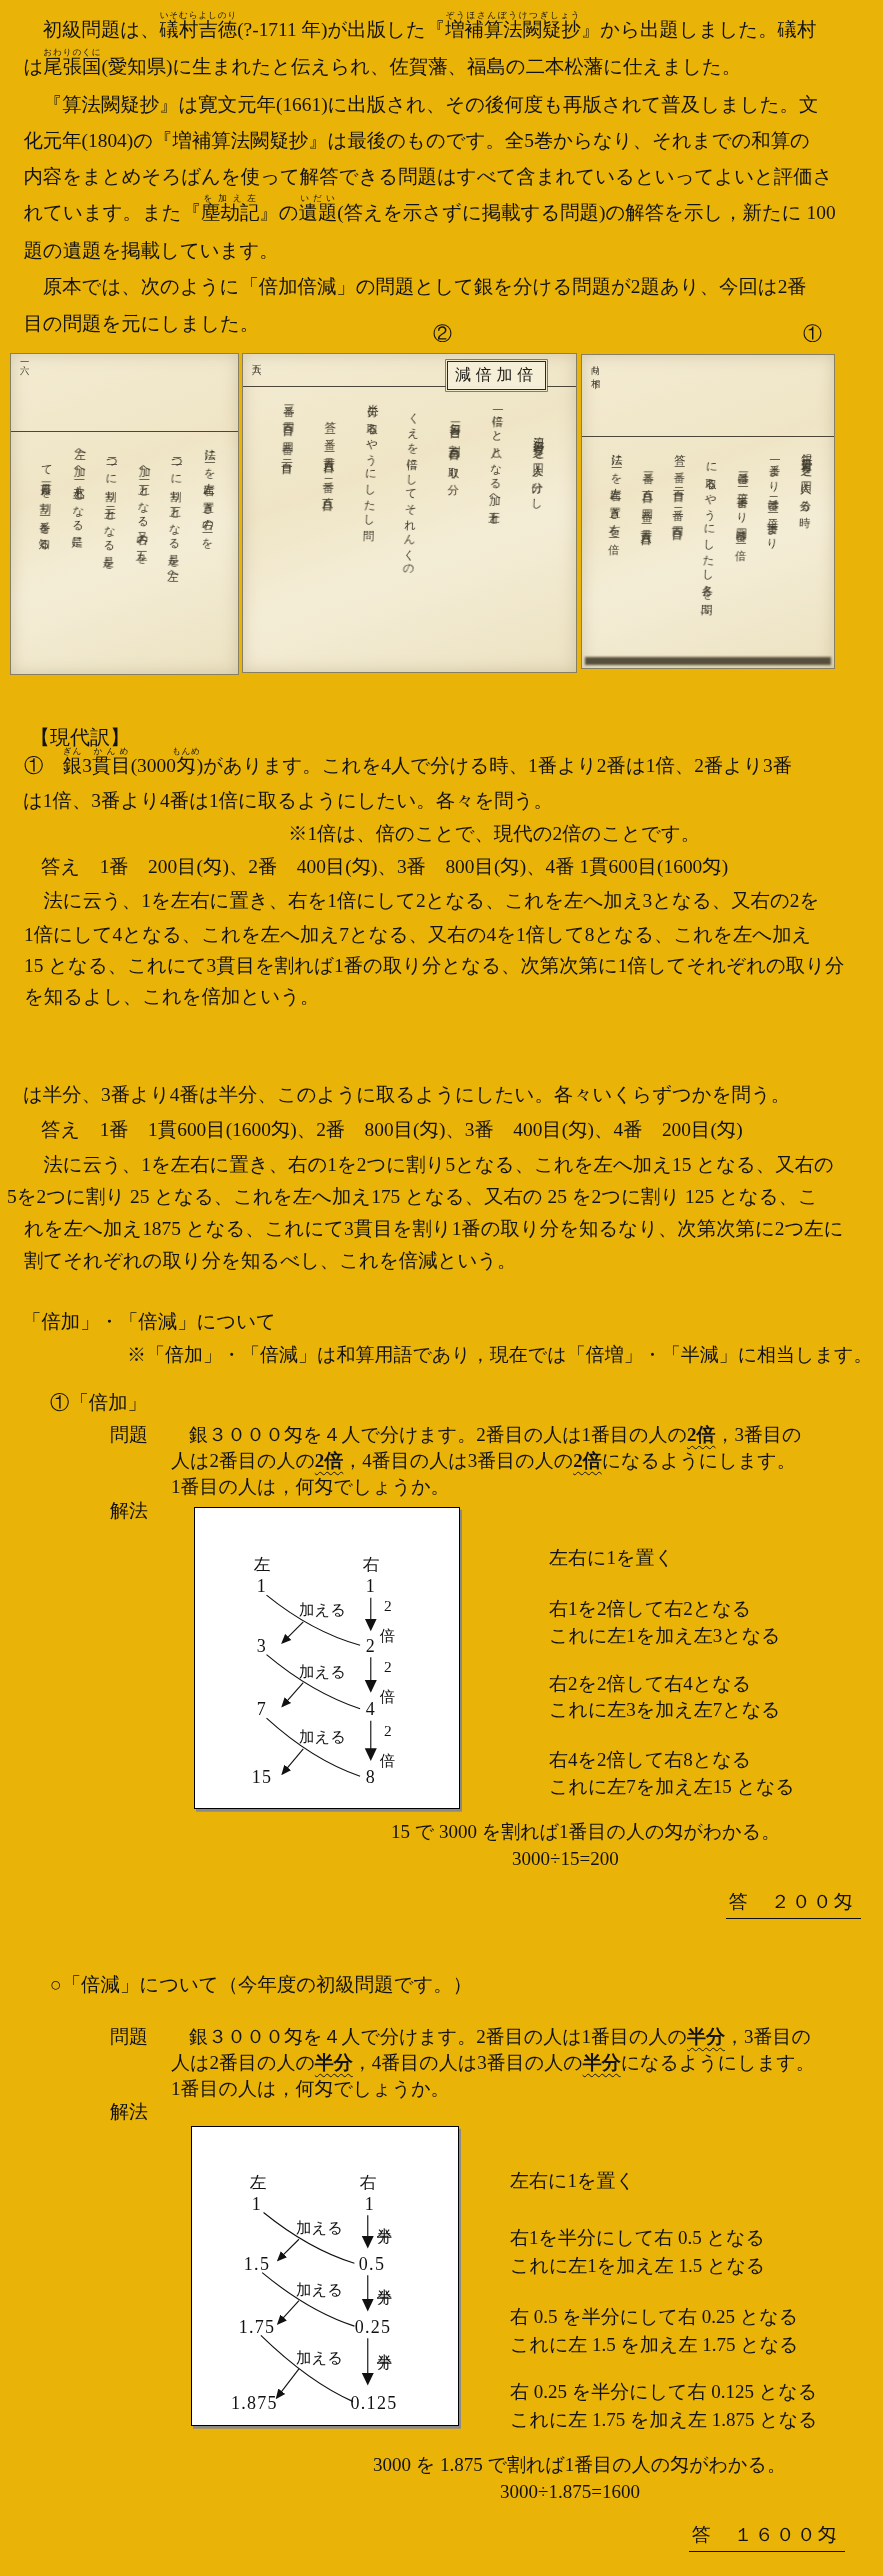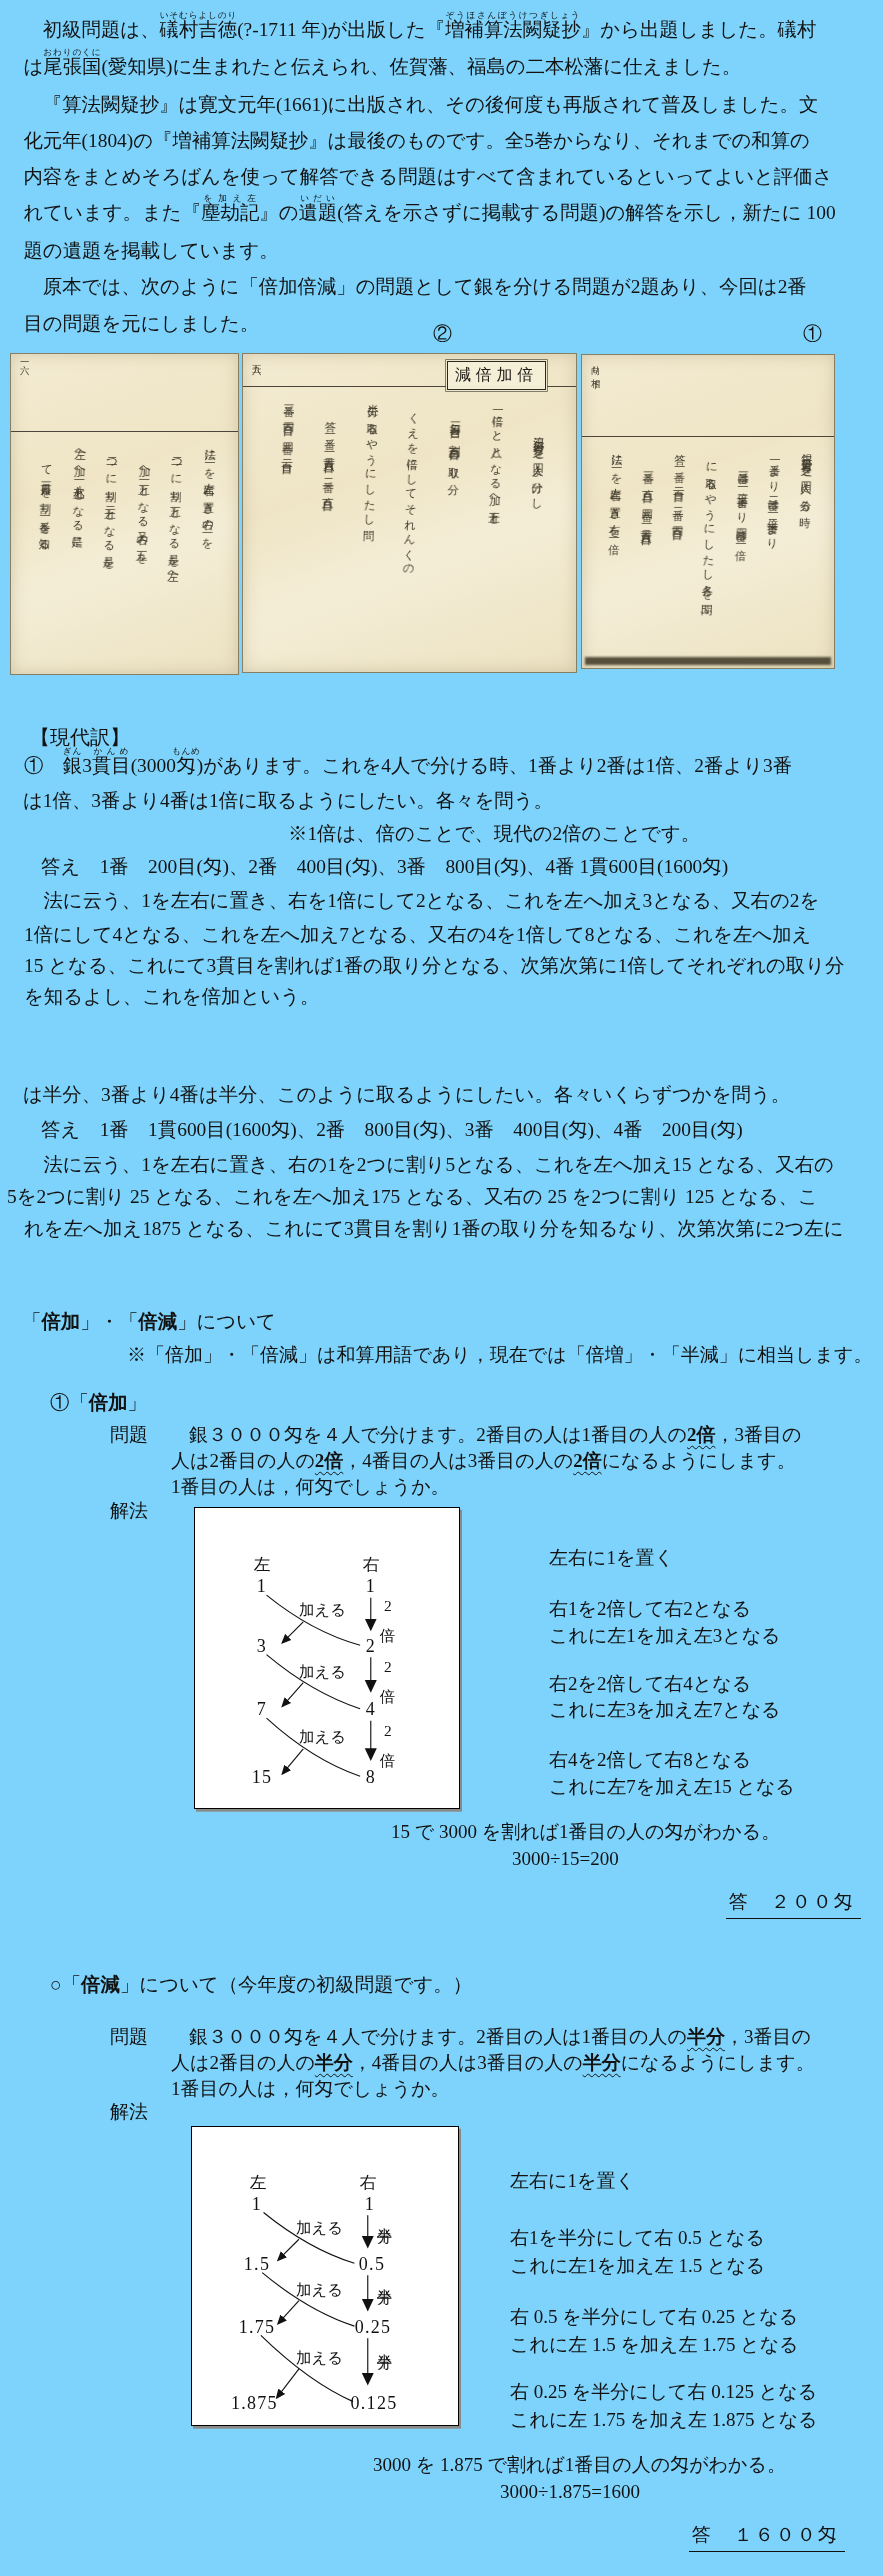--- a/index.html
+++ b/index.html
@@ -1,22 +1,22 @@
 <!DOCTYPE html>
 <html lang="ja" style="font-size:10.7px"><head>
 <meta charset="utf-8">
 <style>
   html,body{margin:0;padding:0;background:#ffffff;}
-  #doc{position:relative;width:883px;height:2576px;background:#7dd3fc;overflow:hidden;
+  #doc{position:relative;width:883px;height:2576px;background:#eab308;overflow:hidden;
        font-family:"Liberation Serif","DejaVu Serif",serif;color:#121212;}
   .ln{position:absolute;white-space:nowrap;font-size:19.4px;line-height:1.18;}.f28{font-size:19px}.f30{font-size:20px}
   ruby rt{font-size:8.7px;letter-spacing:0.7px;font-weight:normal;}
   b.wv{font-weight:bold;text-decoration-line:underline;text-decoration-style:wavy;
        text-decoration-thickness:0.9px;text-underline-offset:4px;}
-  b.bd{font-weight:bold;}
+  b.bd{font-weight:normal;}
   .ans{border-bottom:1.7px solid #111;padding:0 6.7px 6px 2.7px;letter-spacing:2px;}
   
   #ms{position:absolute;left:10px;top:353px;width:823px;height:323px;}
   .ms-page{position:absolute;top:0;background:
       linear-gradient(160deg,#f3ebd2 0%,#efe5c6 38%,#f4edd6 62%,#ece2c2 100%);
       border:0.7px solid #877f64;box-shadow:inset 0 0 16px rgba(120,104,60,.25);}
   .ms-head{border-bottom:1.3px solid #4c463a;display:flex;justify-content:space-between;
       padding:2.7px 6.7px;box-sizing:border-box;}
   .ms-head span{writing-mode:vertical-rl;text-orientation:upright;font-size:9.4px;
       color:#4a4334;letter-spacing:1.3px;filter:blur(0.3px);}
@@ -116,20 +116,21 @@
   <div class="ln" style="top:890px;left:24px">　法に云う、1を左右に置き、右を1倍にして2となる、これを左へ加え3となる、又右の2を</div>
   <div class="ln" style="top:924px;left:24px">1倍にして4となる、これを左へ加え7となる、又右の4を1倍して8となる、これを左へ加え</div>
   <div class="ln" style="top:955px;left:24px">15 となる、これにて3貫目を割れば1番の取り分となる、次第次第に1倍してそれぞれの取り分</div>
   <div class="ln" style="top:986px;left:24px">を知るよし、これを倍加という。</div>
 
   <div class="ln" style="top:1084px;left:23px">は半分、3番より4番は半分、このように取るようにしたい。各々いくらずつかを問う。</div>
   <div class="ln" style="top:1119px;left:41px">答え　1番　1貫600目(1600匁)、2番　800目(匁)、3番　400目(匁)、4番　200目(匁)</div>
   <div class="ln" style="top:1154px;left:24px">　法に云う、1を左右に置き、右の1を2つに割り5となる、これを左へ加え15 となる、又右の</div>
   <div class="ln" style="top:1186px;left:7px">5を2つに割り 25 となる、これを左へ加え175 となる、又右の 25 を2つに割り 125 となる、こ</div>
   <div class="ln" style="top:1218px;left:24px">れを左へ加え1875 となる、これにて3貫目を割り1番の取り分を知るなり、次第次第に2つ左に</div>
+  <div class="ln" style="top:1250px;left:24px">割てそれぞれの取り分を知るべし、これを倍減という。</div>
 
   <div class="ln" style="top:1311px;left:22px">「<b class="bd">倍加</b>」・「<b class="bd">倍減</b>」について</div>
   <div class="ln f28" style="top:1344px;left:127px">※「倍加」・「倍減」は和算用語であり，現在では「倍増」・「半減」に相当します。</div>
 
   <div class="ln" style="top:1392px;left:50px">①「<b class="bd">倍加</b>」</div>
   <div class="ln f28" style="top:1424px;left:110px">問題</div>
   <div class="ln f28" style="top:1424px;left:189px">銀３０００匁を４人で分けます。2番目の人は1番目の人の<b class="wv">2倍</b>，3番目の</div>
   <div class="ln f28" style="top:1450px;left:171px">人は2番目の人の<b class="wv">2倍</b>，4番目の人は3番目の人の<b class="wv">2倍</b>になるようにします。</div>
   <div class="ln f28" style="top:1476px;left:171px">1番目の人は，何匁でしょうか。</div>
   <div class="ln f28" style="top:1500px;left:110px">解法</div>

